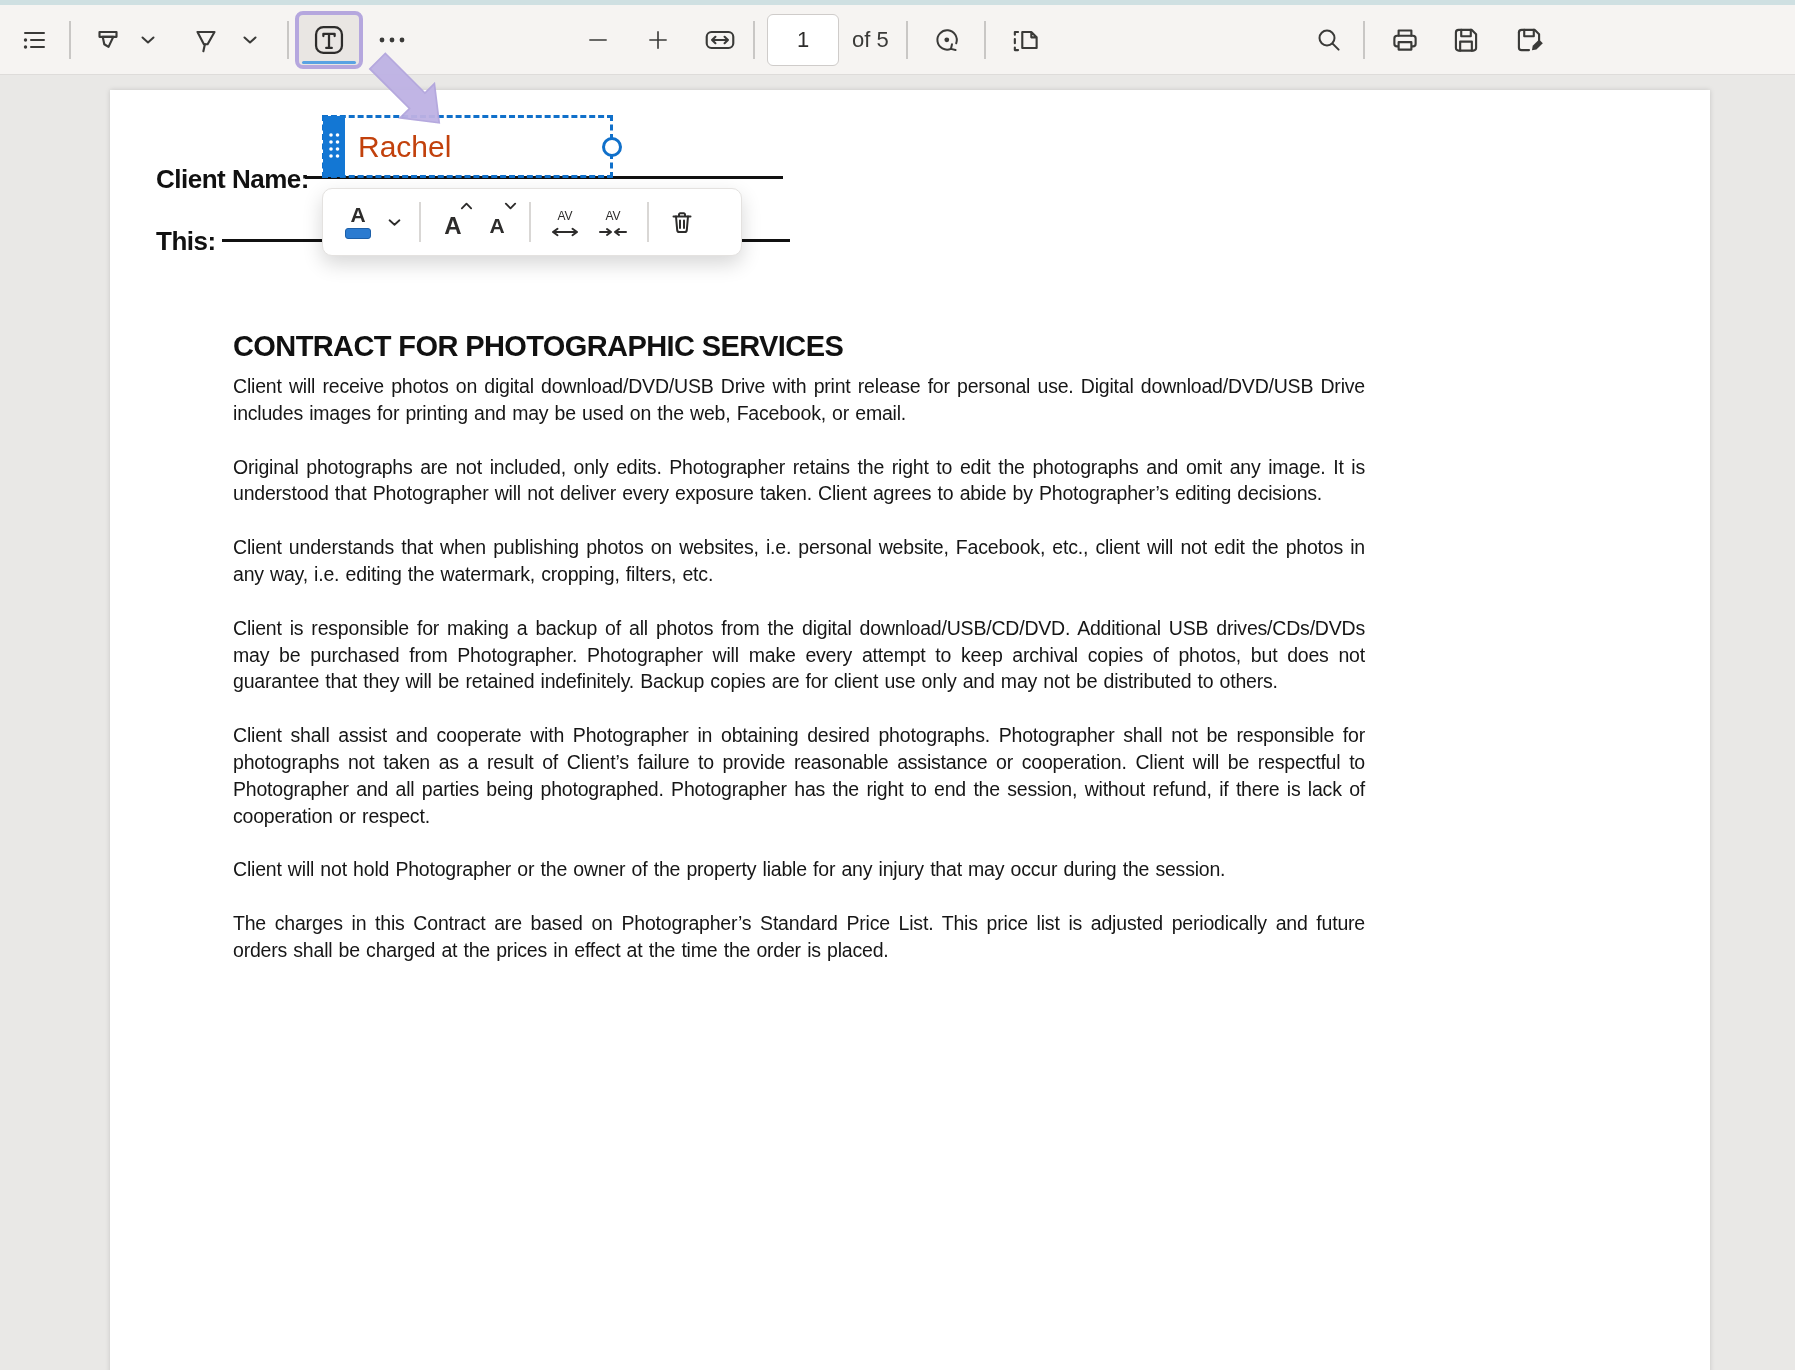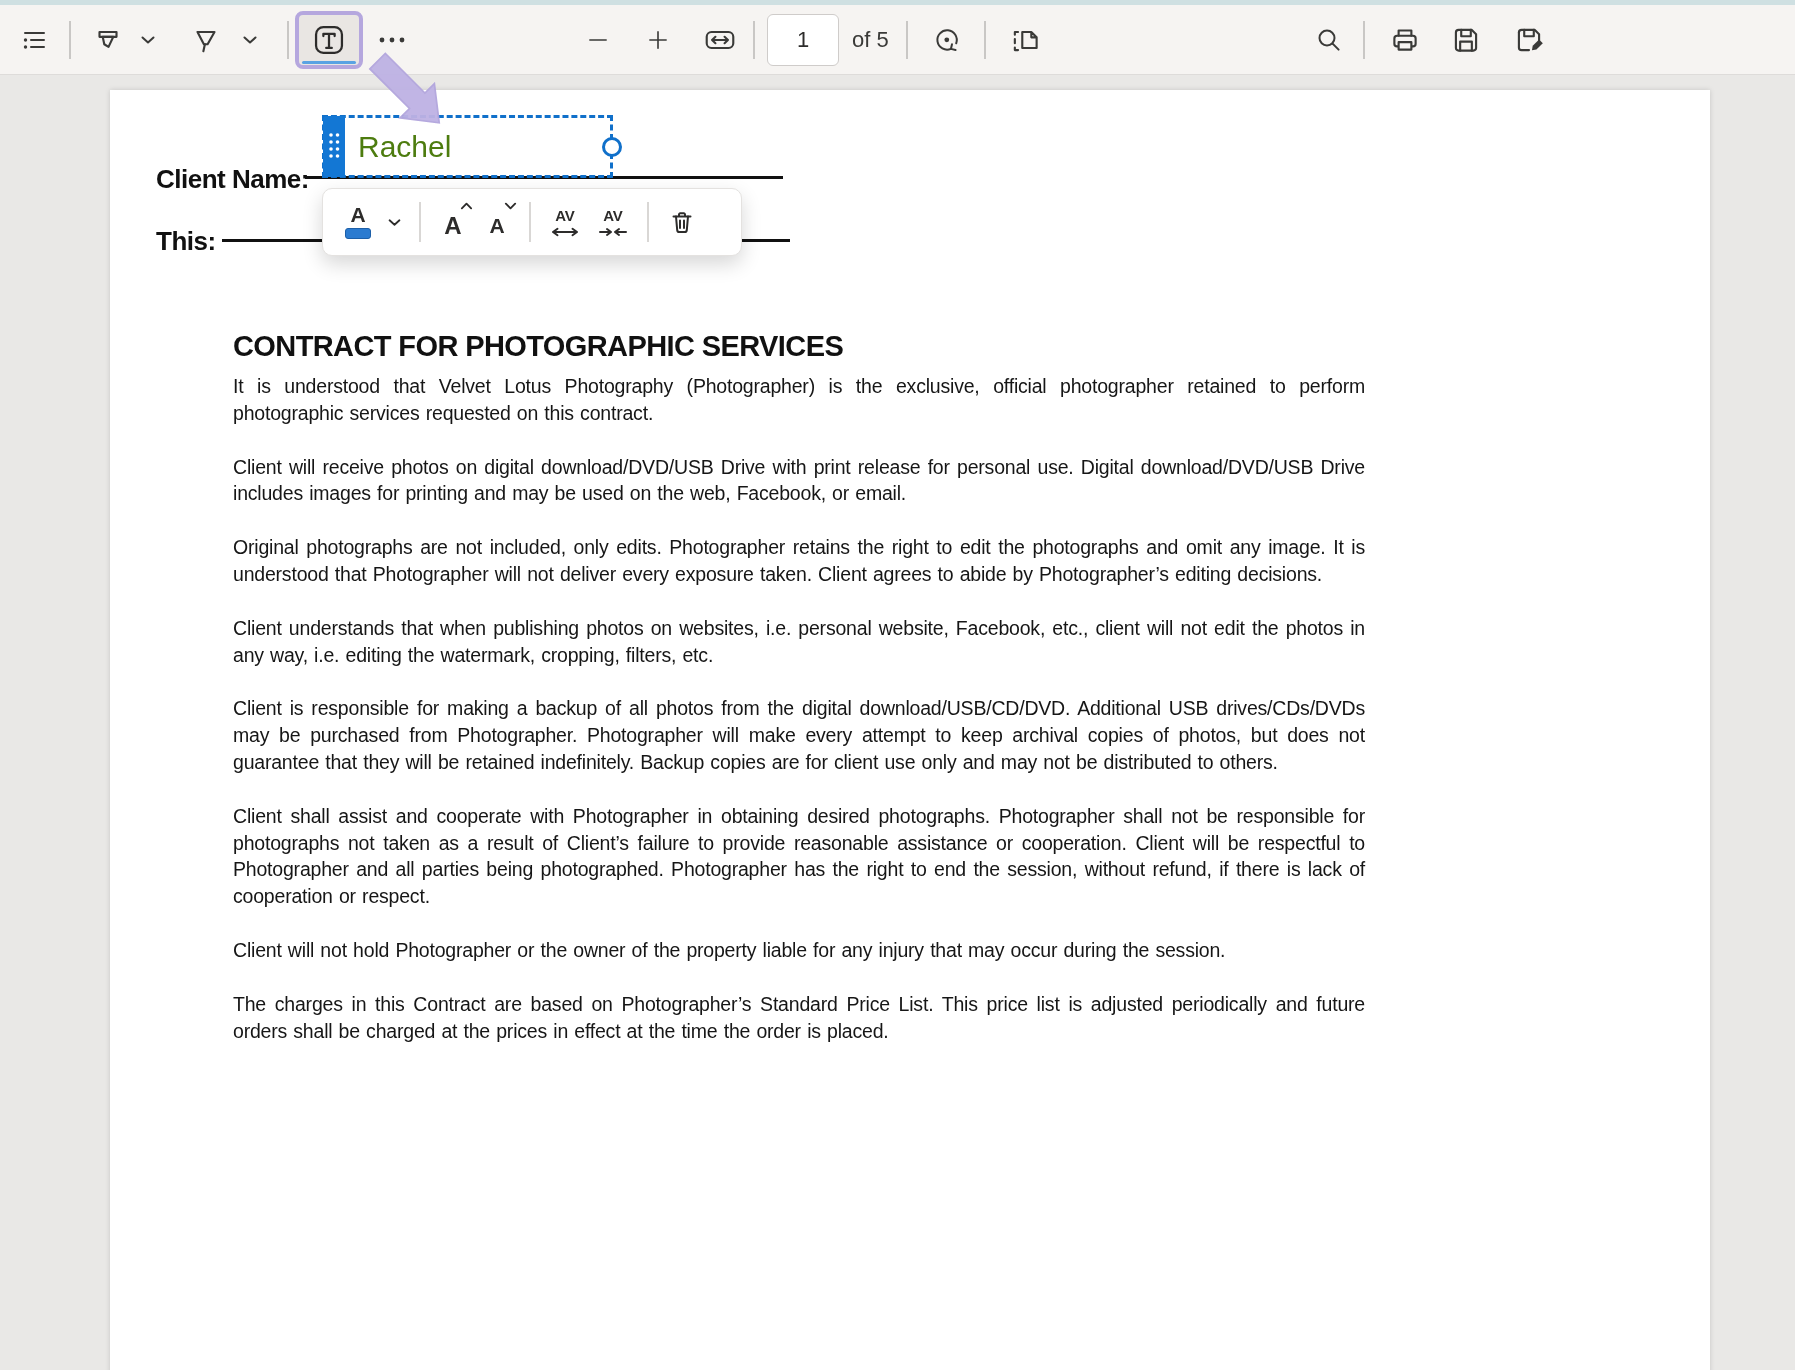--- a/index.html
+++ b/index.html
@@ -34,36 +34,36 @@
 
   .doc-body { position:absolute; left:123px; top:240px; width:1132px; color:#161616; }
   .doc-title { font-size:29px; font-weight:bold; letter-spacing:-0.6px; margin-bottom:10px; color:#111; }
   .doc-body p { font-size:19.5px; line-height:26.8px; text-align:justify; margin-bottom:27px;
                 letter-spacing:-0.2px; word-spacing:1px; }
 
   .textbox { position:absolute; left:322px; top:40px; width:291px; height:63px;
              border:3px dashed #1070ca; z-index:30; cursor:move; }
   .tb-grip { position:absolute; left:-2px; top:-2px; width:22px; height:61px; background:#1377d4;
              border-radius:4px 0 0 4px; cursor:grab; }
-  .tb-text { position:absolute; left:33px; top:12px; font-size:30px; color:#4d7c0f; white-space:nowrap; }
+  .tb-text { position:absolute; left:33px; top:12px; font-size:30px; color:#c2410c; white-space:nowrap; }
   .tb-handle { position:absolute; right:-12px; top:50%; margin-top:-10px; width:20px; height:20px;
                background:#ffffff; border:3px solid #1070ca; border-radius:50%; cursor:ew-resize; }
 
   .pointer-arrow { position:absolute; left:360px; top:48px; z-index:60; pointer-events:none; }
 
   .format-bar { position:absolute; left:322px; top:113px; width:420px; height:68px; background:#ffffff;
                 border:1px solid #e4e2e0; border-radius:10px; box-shadow:0 8px 20px rgba(0,0,0,0.16);
                 z-index:40; display:flex; align-items:center; padding:0 14px; }
   .fb-btn { position:relative; height:52px; border:none; background:transparent; border-radius:6px;
             display:flex; flex-direction:column; align-items:center; justify-content:center;
             cursor:pointer; color:#2d2c2b; }
   .fb-btn svg { stroke:#2d2c2b; fill:none; stroke-width:2; stroke-linecap:round; stroke-linejoin:round; }
   .fb-div { width:2px; height:40px; background:#d9d7d5; margin:0 10px; }
   .fb-letter { font-size:21px; font-weight:bold; line-height:20px; }
-  .fb-letter-sm { font-size:15px; font-weight:bold; line-height:16px; }
+  .fb-letter-sm { font-size:12px; font-weight:normal; line-height:16px; }
   .color-swatch { width:26px; height:11px; background:#2b7bd0; border:1.5px solid #1c5fa8;
                   border-radius:3px; margin-top:3px; }
   .caret-abs { position:absolute; top:6px; right:2px; }
 </style>
 </head>
 <body>
 
 <div class="app">
   <div class="top-strip"></div>
 
@@ -189,21 +189,20 @@
     <div class="page">
 
       <div class="field-label" style="left:46px; top:62px">Client Name:</div>
       <div class="fill-line" style="left:195px; top:86px; width:478px"></div>
 
       <div class="field-label" style="left:46px; top:124px">This:</div>
       <div class="fill-line" style="left:112px; top:149px; width:568px"></div>
 
       <div class="doc-body">
         <div class="doc-title">CONTRACT FOR PHOTOGRAPHIC SERVICES</div>
-        <p>It is understood that Velvet Lotus Photography (Photographer) is the exclusive, official photographer retained to perform photographic services requested on this contract.</p>
         <p>Client will receive photos on digital download/DVD/USB Drive with print release for personal use. Digital download/DVD/USB Drive includes images for printing and may be used on the web, Facebook, or email.</p>
         <p>Original photographs are not included, only edits. Photographer retains the right to edit the photographs and omit any image. It is understood that Photographer will not deliver every exposure taken. Client agrees to abide by Photographer’s editing decisions.</p>
         <p>Client understands that when publishing photos on websites, i.e. personal website, Facebook, etc., client will not edit the photos in any way, i.e. editing the watermark, cropping, filters, etc.</p>
         <p>Client is responsible for making a backup of all photos from the digital download/USB/CD/DVD. Additional USB drives/CDs/DVDs may be purchased from Photographer. Photographer will make every attempt to keep archival copies of photos, but does not guarantee that they will be retained indefinitely. Backup copies are for client use only and may not be distributed to others.</p>
         <p>Client shall assist and cooperate with Photographer in obtaining desired photographs. Photographer shall not be responsible for photographs not taken as a result of Client’s failure to provide reasonable assistance or cooperation. Client will be respectful to Photographer and all parties being photographed. Photographer has the right to end the session, without refund, if there is lack of cooperation or respect.</p>
         <p>Client will not hold Photographer or the owner of the property liable for any injury that may occur during the session.</p>
         <p>The charges in this Contract are based on Photographer’s Standard Price List. This price list is adjusted periodically and future orders shall be charged at the prices in effect at the time the order is placed.</p>
       </div>
     </div>
 

